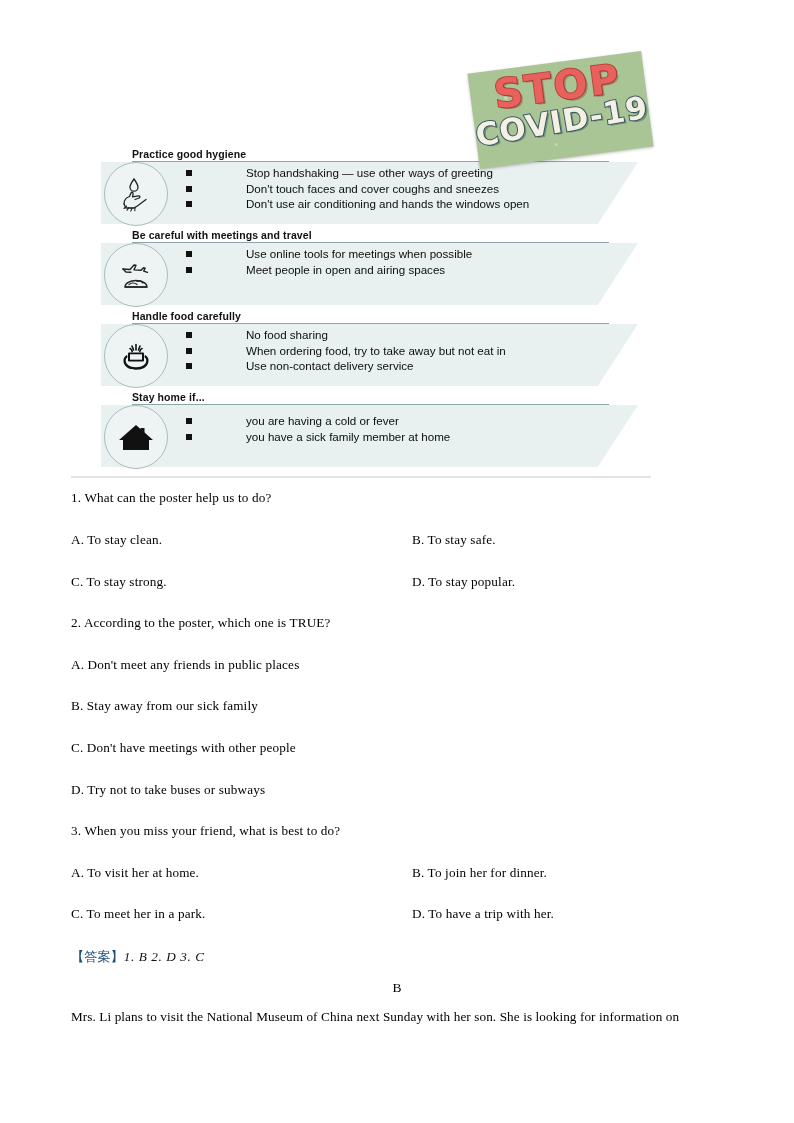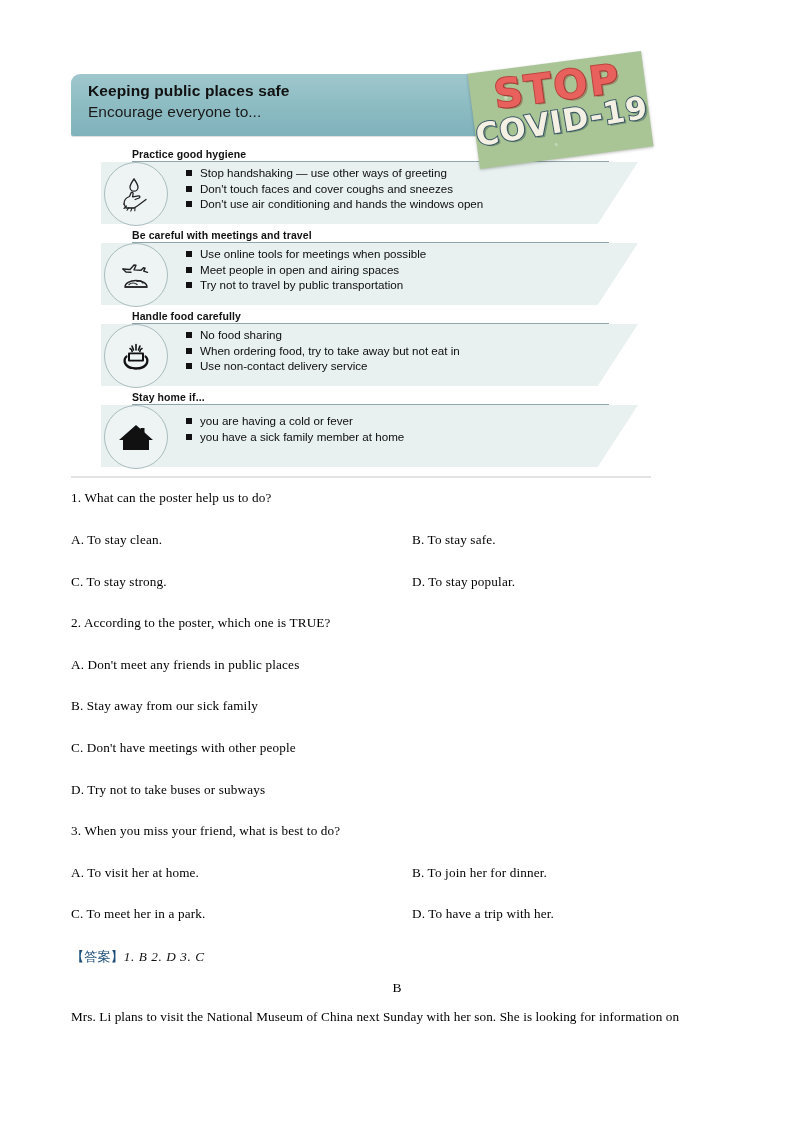--- a/index.html
+++ b/index.html
@@ -163,20 +163,21 @@
     z-index: 3;
   }
   .bullets .bline {
     display: flex;
     align-items: baseline;
     font-family: "Liberation Sans", "DejaVu Sans", sans-serif;
     font-size: 11.6px;
     color: #0d0d0d;
     line-height: 15.5px;
     white-space: nowrap;
+    gap: 46px;
   }
   .bullets .bsq {
     display: inline-block;
     width: 6px; height: 6px;
     background: #111;
     margin-right: 8px;
     flex: 0 0 auto;
     position: relative;
     top: -1px;
   }
@@ -233,24 +234,20 @@
     line-height: 18px;
     letter-spacing: .1px;
     white-space: nowrap;
   }
 </style>
 </head>
 <body>
 
 <div id="poster">
 
-  <div class="poster-header">
-    <div class="ph-title">Keeping public places safe</div>
-    <div class="ph-sub">Encourage everyone to...</div>
-  </div>
 
   <div id="stamp">
     <div class="stamp-bg"></div>
     <div class="stamp-stop">STOP</div>
     <div class="stamp-covid">COVID-19</div>
   </div>
 
   <div class="sec" style="top:78px;">
     <div class="sec-label">Practice good hygiene</div>
     <div class="sec-rule"></div>
@@ -295,24 +292,20 @@
     </div>
     <div class="bullets">
       <div class="bline">
           <span class="bsq"></span>
           <span>Use online tools for meetings when possible</span>
         </div>
       <div class="bline">
           <span class="bsq"></span>
           <span>Meet people in open and airing spaces</span>
         </div>
-      <div class="bline">
-          <span class="bsq"></span>
-          <span>Try not to travel by public transportation</span>
-        </div>
     </div>
   </div>
 
   <div class="sec" style="top:240px;">
     <div class="sec-label">Handle food carefully</div>
     <div class="sec-rule"></div>
     <div class="band"></div>
     <div class="icon-circle">
       <svg width="44" height="44" viewBox="0 0 44 44" aria-hidden="true">
         <path d="M18 12 l1.5 4 M22 10.5 l0 5.5 M26 12 l-1.5 4" stroke="#111" stroke-width="1.6" stroke-linecap="round" fill="none"></path>

